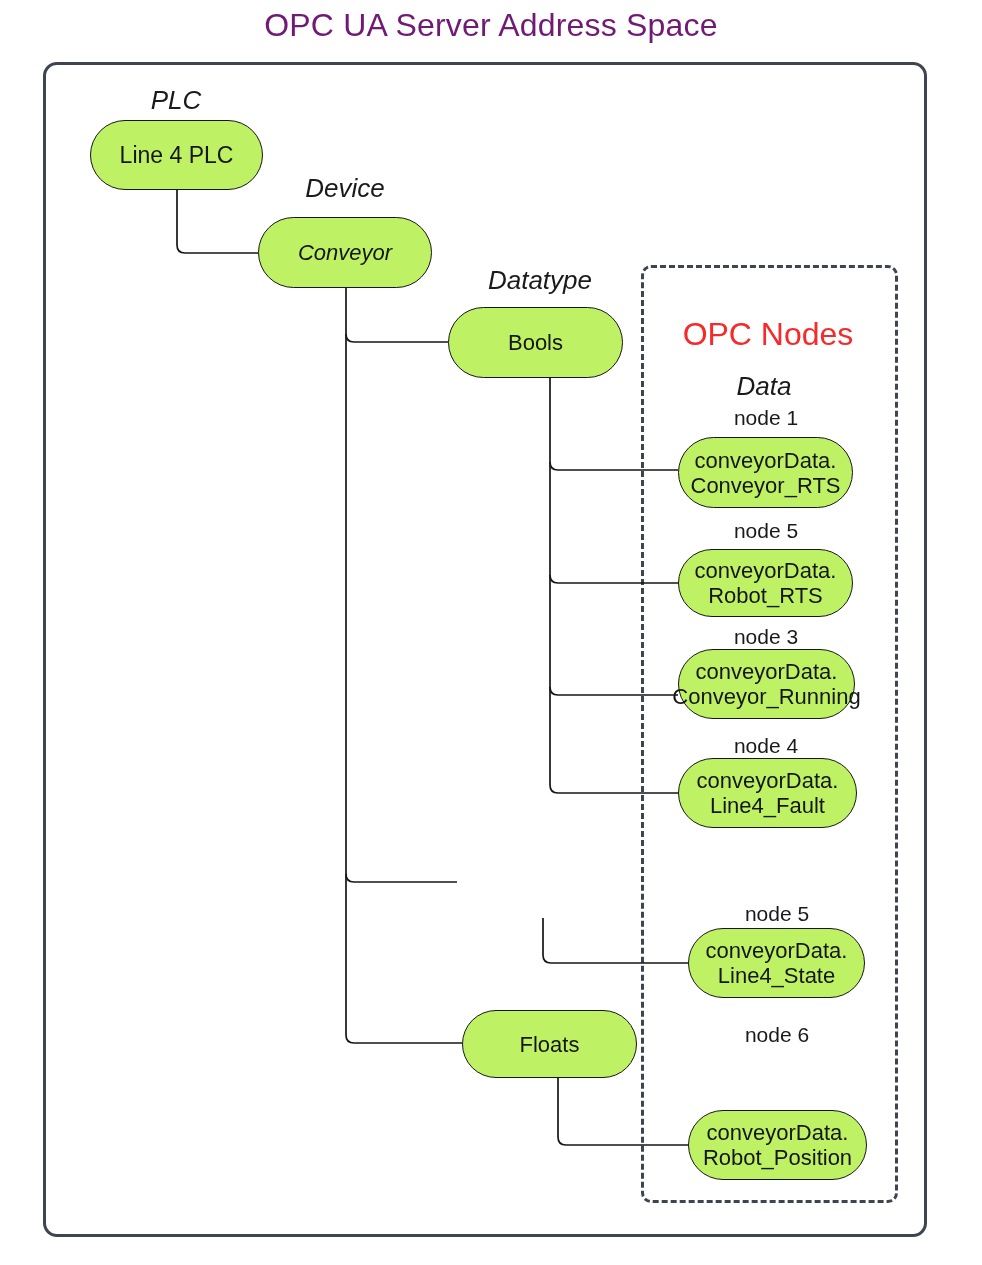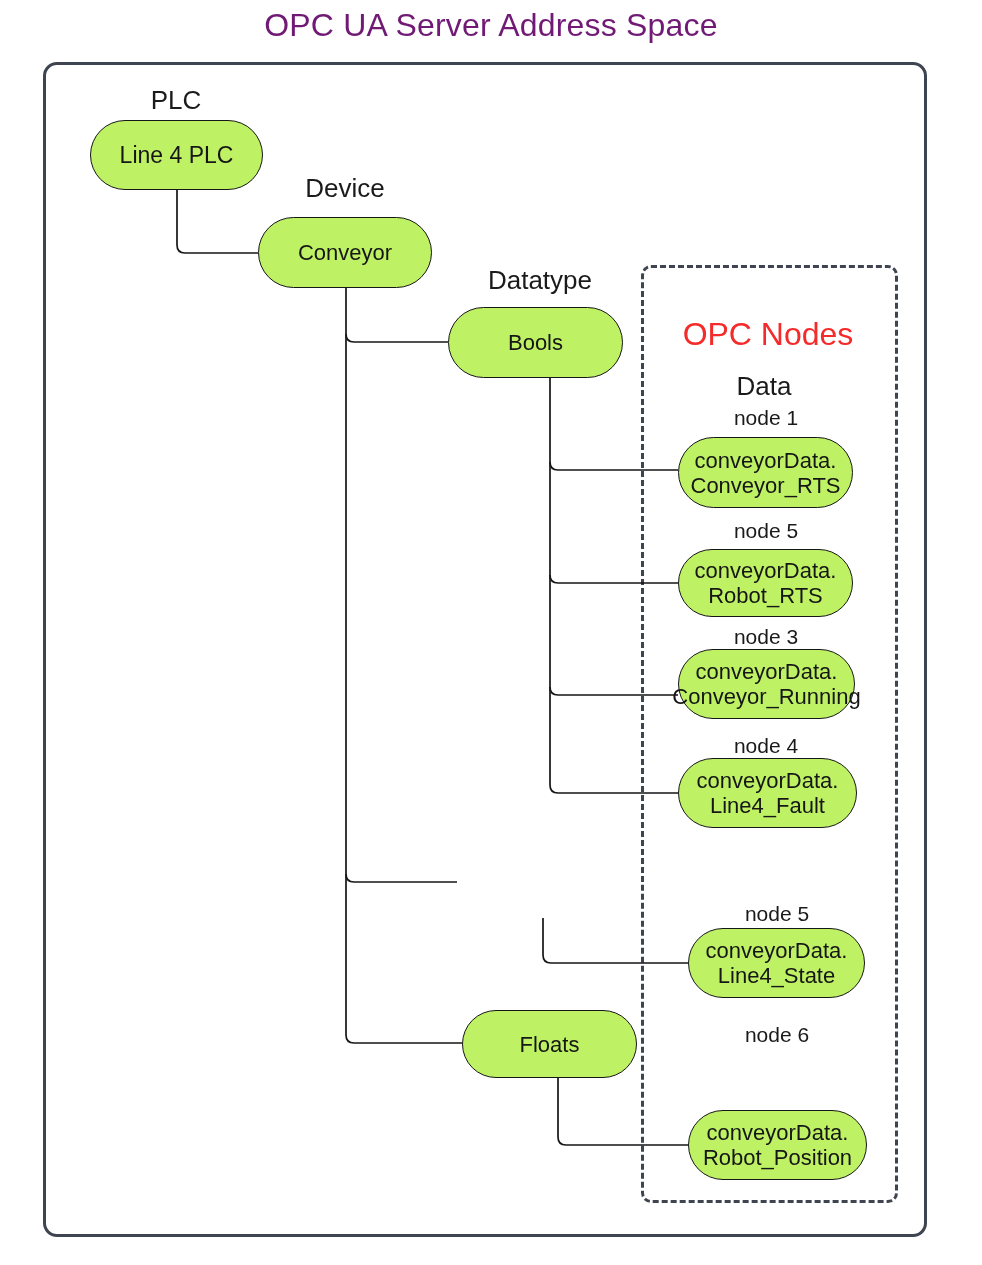--- a/index.html
+++ b/index.html
@@ -69,36 +69,37 @@
     font-size: 22px;
     line-height: 25px;
     white-space: nowrap;
   }
   .pill span { white-space: nowrap; }
   .lbl {
     position: absolute;
     text-align: center;
     font-size: 26px;
     color: #1a1a1a;
+    font-style: italic;
   }
   .node-lbl {
     position: absolute;
     text-align: center;
     font-size: 21px;
     color: #1a1a1a;
   }
   .opc-title {
     position: absolute;
     text-align: center;
     font-size: 32px;
     color: #f52a2a;
   }
   
   .pill-plc      { left:  90px; top:  120px; width: 173px; height: 70px; font-size: 23px; }
-  .pill-conveyor { left: 258px; top:  217px; width: 174px; height: 71px; }
+  .pill-conveyor { left: 258px; top:  217px; width: 174px; height: 71px; font-style: italic; }
   .pill-bools    { left: 448px; top:  307px; width: 175px; height: 71px; }
   .pill-dints    { left: 457px; top:  848px; width: 173px; height: 70px; }
   .pill-floats   { left: 462px; top: 1010px; width: 175px; height: 68px; }
   .pill-node1    { left: 678px; top:  437px; width: 175px; height: 71px; }
   .pill-node2    { left: 678px; top:  549px; width: 175px; height: 68px; }
   .pill-node3    { left: 678px; top:  649px; width: 177px; height: 70px; }
   .pill-node4    { left: 678px; top:  758px; width: 179px; height: 70px; }
   .pill-node5    { left: 688px; top:  928px; width: 177px; height: 70px; }
   .pill-node6    { left: 688px; top: 1110px; width: 179px; height: 70px; }
 

